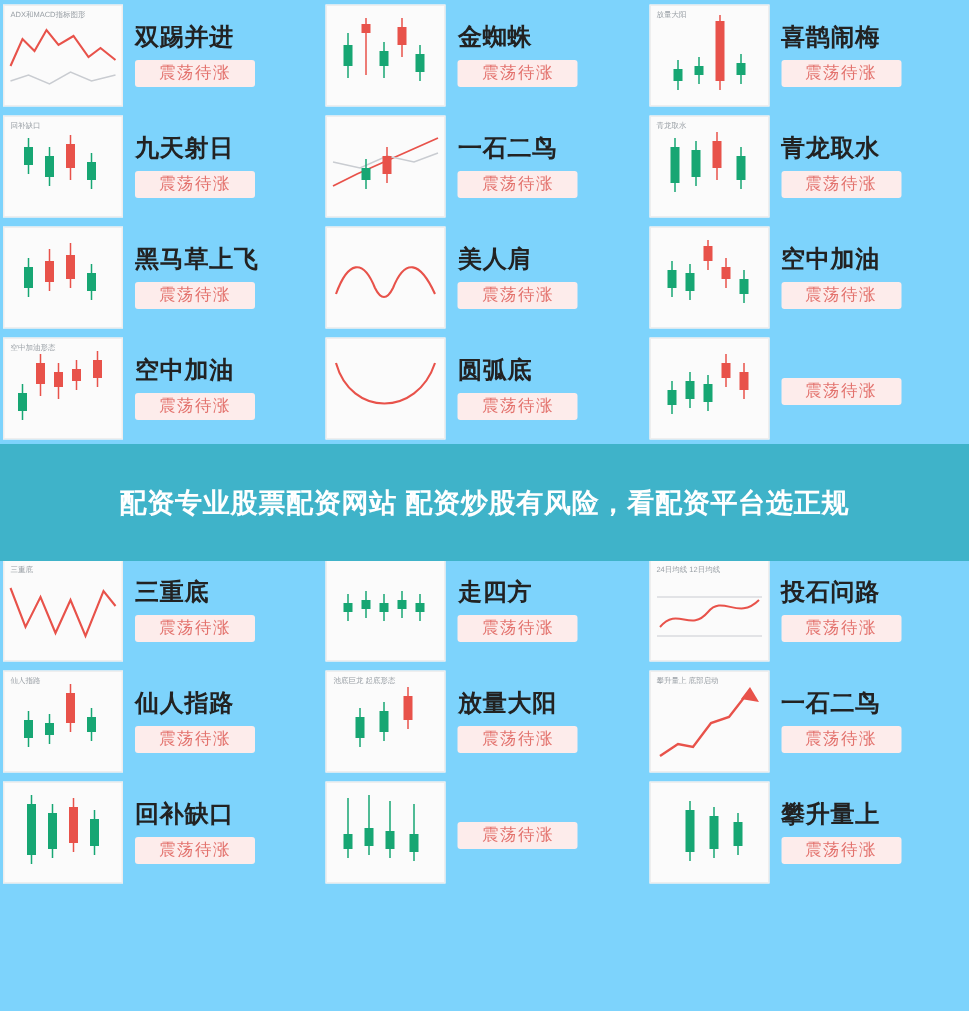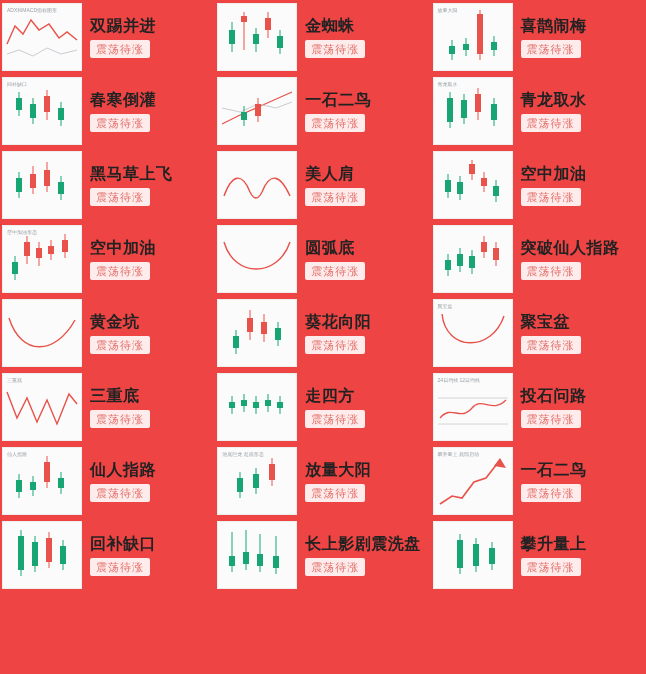--- a/index.html
+++ b/index.html
@@ -11,21 +11,21 @@
     width: 646px;
     height: 674px;
     font-family: "Liberation Sans", sans-serif;
     position: relative;
     overflow: hidden;
   }
   #page {
     position: relative;
     width: 646px;
     height: 674px;
-    background: #ef4444;
+    background: #7dd3fc;
   }
 
   
   .grid {
     position: absolute;
     left: 0; top: 0;
     width: 646px;
     display: flex;
     flex-wrap: wrap;
   }
@@ -63,21 +63,21 @@
     line-height: 20px;
     letter-spacing: 0.5px;
     white-space: nowrap;
   }
   .ptag {
     margin-top: 4px;
     font-size: 11px;
     color: #e3726d;
     background: #fdeceb;
     border-radius: 2px;
-    padding: 2px 6px;
+    padding: 2px 16px;
     line-height: 14px;
     letter-spacing: 1px;
   }
   .tiny-note {
     position: absolute;
     font-size: 5px;
     color: #9aa0a6;
     left: 4px;
     top: 3px;
     line-height: 7px;
@@ -173,21 +173,21 @@
             <line x1="30" y1="20" x2="30" y2="46" stroke="#17a673" stroke-width="1"></line>
             <rect x="27" y="26" width="6" height="14" fill="#17a673"></rect>
             <line x1="44" y1="12" x2="44" y2="42" stroke="#e8524a" stroke-width="1"></line>
             <rect x="41" y="18" width="6" height="16" fill="#e8524a"></rect>
             <line x1="58" y1="24" x2="58" y2="48" stroke="#17a673" stroke-width="1"></line>
             <rect x="55" y="30" width="6" height="12" fill="#17a673"></rect>
           </svg>
           <div class="tiny-note">回补缺口</div>
         </div>
         <div class="meta">
-          <div class="pname">春寒倒灌</div>
+          <div class="pname">九天射日</div>
           <div class="ptag">震荡待涨</div>
         </div>
       </div>
       <div class="card">
         <div class="thumb">
           <svg viewBox="0 0 78 66" preserveAspectRatio="none">
             <polyline points="4,46 20,38 38,30 56,22 74,14" fill="none" stroke="#e8524a" stroke-width="1.2"></polyline>
             <polyline points="4,30 22,34 40,26 58,30 74,24" fill="none" stroke="#c9ccd1" stroke-width="1"></polyline>
             <line x1="26" y1="28" x2="26" y2="48" stroke="#17a673" stroke-width="1"></line>
             <rect x="23" y="34" width="6" height="8" fill="#17a673"></rect>
@@ -309,21 +309,20 @@
             <rect x="23" y="28" width="6" height="12" fill="#17a673"></rect>
             <line x1="38" y1="24" x2="38" y2="48" stroke="#17a673" stroke-width="1"></line>
             <rect x="35" y="30" width="6" height="12" fill="#17a673"></rect>
             <line x1="50" y1="10" x2="50" y2="32" stroke="#e8524a" stroke-width="1"></line>
             <rect x="47" y="16" width="6" height="10" fill="#e8524a"></rect>
             <line x1="62" y1="16" x2="62" y2="40" stroke="#e8524a" stroke-width="1"></line>
             <rect x="59" y="22" width="6" height="12" fill="#e8524a"></rect>
           </svg>
         </div>
         <div class="meta">
-          <div class="pname">突破仙人指路</div>
           <div class="ptag">震荡待涨</div>
         </div>
       </div>
       <div class="card">
         <div class="thumb">
           <svg viewBox="0 0 78 66" preserveAspectRatio="none">
             <path d="M6,18 C18,56 52,56 72,20" fill="none" stroke="#e8524a" stroke-width="1.4"></path>
           </svg>
         </div>
         <div class="meta">
@@ -481,21 +480,20 @@
             <rect x="11" y="34" width="6" height="10" fill="#17a673"></rect>
             <line x1="28" y1="8" x2="28" y2="48" stroke="#17a673" stroke-width="1"></line>
             <rect x="25" y="30" width="6" height="12" fill="#17a673"></rect>
             <line x1="42" y1="12" x2="42" y2="50" stroke="#17a673" stroke-width="1"></line>
             <rect x="39" y="32" width="6" height="12" fill="#17a673"></rect>
             <line x1="58" y1="14" x2="58" y2="52" stroke="#17a673" stroke-width="1"></line>
             <rect x="55" y="34" width="6" height="12" fill="#17a673"></rect>
           </svg>
         </div>
         <div class="meta">
-          <div class="pname">长上影剧震洗盘</div>
           <div class="ptag">震荡待涨</div>
         </div>
       </div>
       <div class="card">
         <div class="thumb">
           <svg viewBox="0 0 78 66" preserveAspectRatio="none">
             <line x1="26" y1="12" x2="26" y2="52" stroke="#17a673" stroke-width="1"></line>
             <rect x="23" y="18" width="6" height="28" fill="#17a673"></rect>
             <line x1="42" y1="16" x2="42" y2="50" stroke="#17a673" stroke-width="1"></line>
             <rect x="39" y="22" width="6" height="22" fill="#17a673"></rect>
@@ -503,14 +501,17 @@
             <rect x="55" y="26" width="6" height="16" fill="#17a673"></rect>
           </svg>
         </div>
         <div class="meta">
           <div class="pname">攀升量上</div>
           <div class="ptag">震荡待涨</div>
         </div>
       </div>
     </div>
 
+  <div id="banner">
+    <div class="btext">配资专业股票配资网站 配资炒股有风险，看配资平台选正规</div>
+  </div>
 
 </div>
 
 </body></html>

